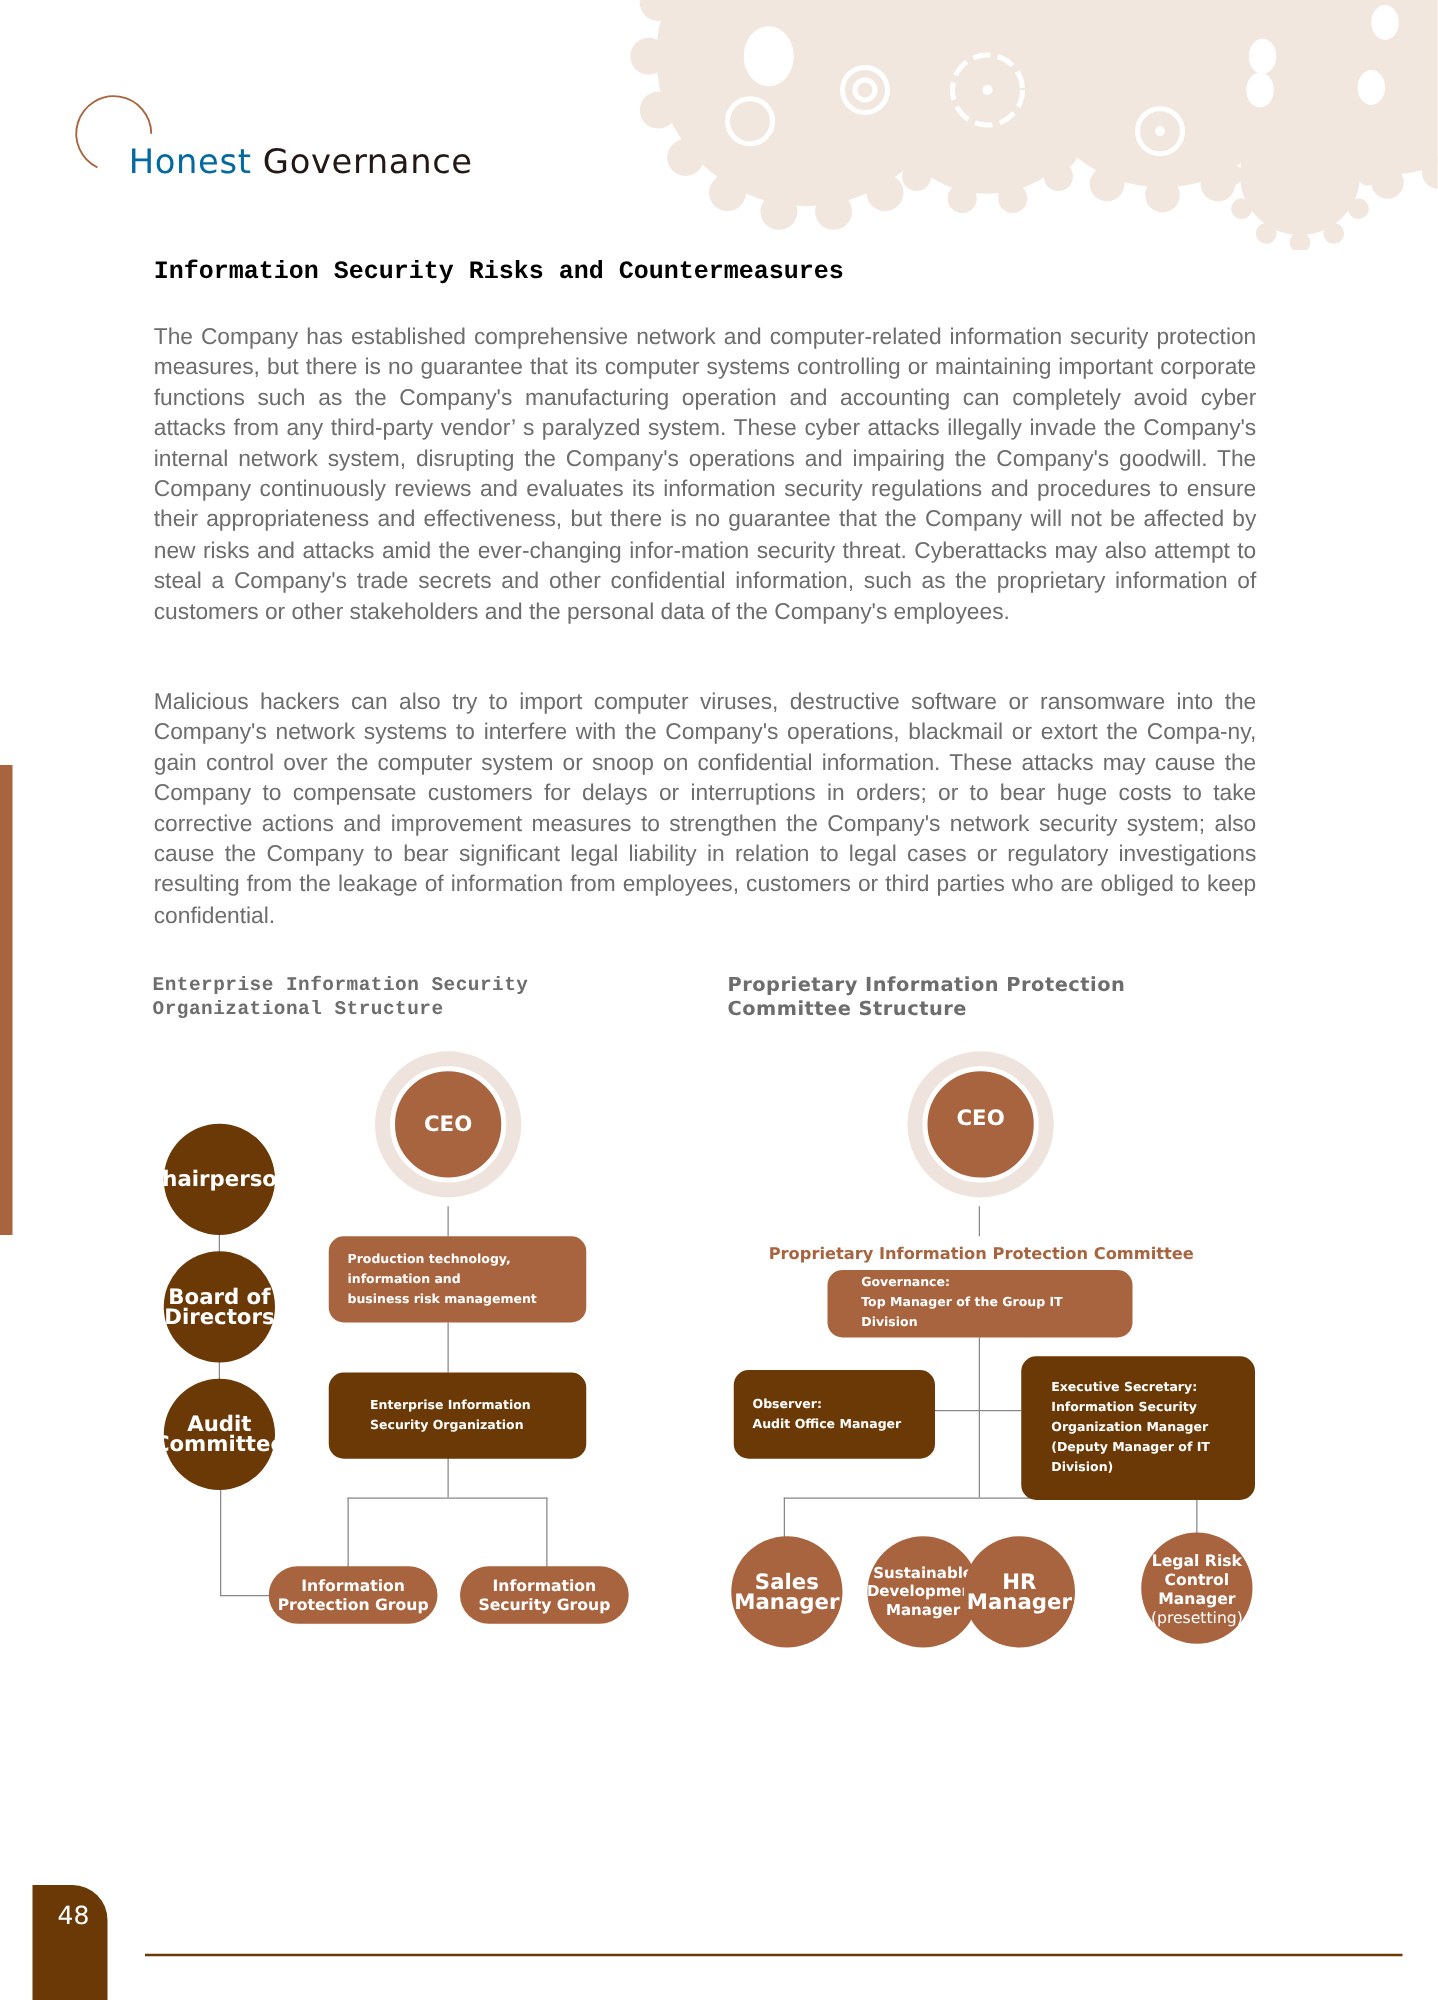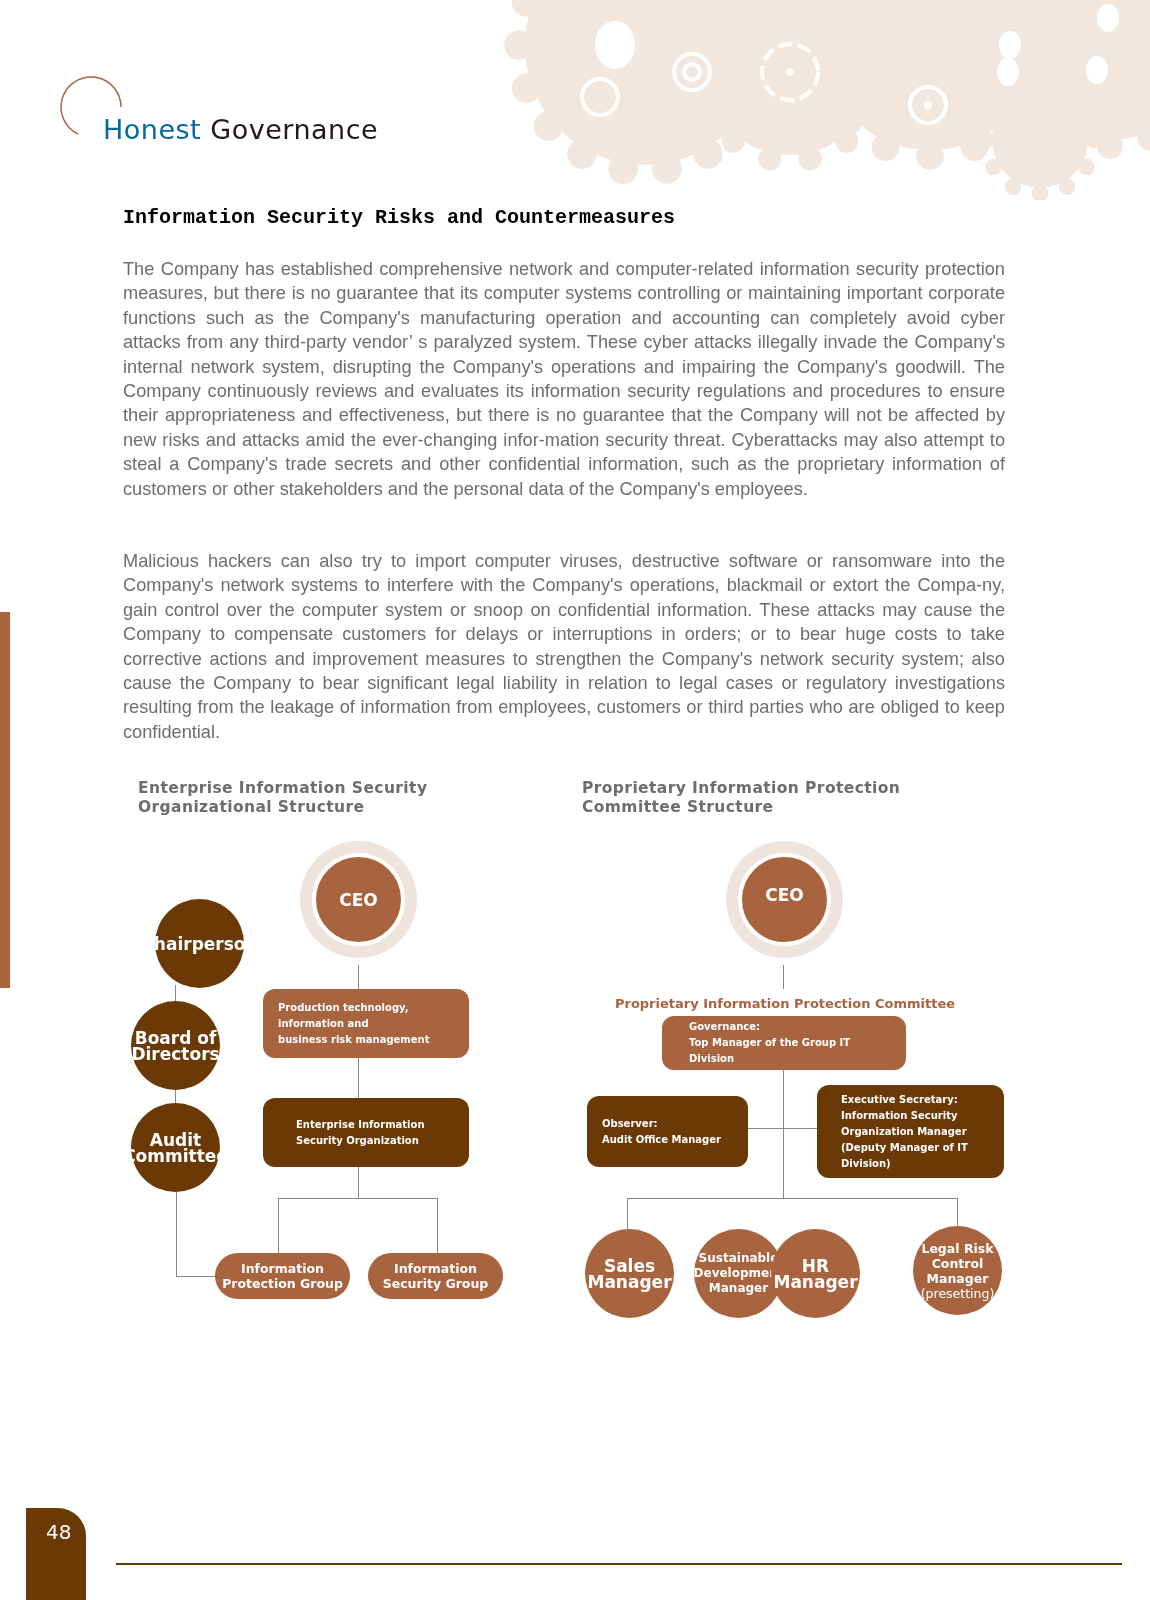--- a/index.html
+++ b/index.html
@@ -28,21 +28,21 @@
   }
   .p1 { top: 257px; }
   .p2 { top: 549px; }
 
   .side-bar { position: absolute; left: 0; top: 612px; width: 10px; height: 376px; background: #a8643f; }
 
   .chart-title {
     position: absolute; font-family: "DejaVu Sans", sans-serif; font-weight: bold;
     font-size: 15.5px; line-height: 19px; color: #6d6d6d; letter-spacing: 0.4px;
   }
-  .ct1 { left: 138px; top: 779px; }
+  .ct1 { left: 122px; top: 779px; font-family: Liberation Mono, monospace; }
   .ct2 { left: 582px; top: 779px; }
 
   .line { position: absolute; background: #888888; }
 
   .ring { position: absolute; border-radius: 50%; background: #efe4dd; }
   .circle {
     position: absolute; border-radius: 50%;
     display: flex; align-items: center; justify-content: center; text-align: center;
     color: #ffffff; font-family: "DejaVu Sans", sans-serif; font-weight: bold; font-size: 17px; line-height: 16px;
   }
@@ -229,21 +229,21 @@
 <div class="line" style="left:358px; top:1166px; width:1px; height:32px;"></div>
 <div class="line" style="left:278px; top:1198px; width:160px; height:1px;"></div>
 <div class="line" style="left:278px; top:1198px; width:1px; height:56px;"></div>
 <div class="line" style="left:437px; top:1198px; width:1px; height:56px;"></div>
 
 <div class="ring" style="left:300px; top:841px; width:117px; height:117px;"></div>
 <div class="circle c-light ceo" style="left:312px; top:853px; width:93px; height:93px;">
   <span>CEO</span>
 </div>
 
-<div class="circle c-dark" style="left:131px; top:899px; width:89px; height:89px;margin-left:24px;">
+<div class="circle c-dark" style="left:131px; top:899px; width:89px; height:89px;">
   <span>Chairperson</span>
 </div>
 <div class="circle c-dark" style="left:131px; top:1001px; width:89px; height:89px; padding:0 18px; box-sizing:border-box;">
   <span>Board of Directors</span>
 </div>
 <div class="circle c-dark" style="left:131px; top:1103px; width:89px; height:89px; padding:0 12px; box-sizing:border-box;">
   <span>Audit Committee</span>
 </div>
 
 <div class="box box-light" style="left:263px; top:989px; width:206px; height:69px; padding-left:15px;">
@@ -296,21 +296,21 @@
   </div>
 </div>
 
 <div class="box box-dark" style="left:587px; top:1096px; width:161px; height:71px; padding-left:15px;">
   <div>
     <div>Observer:</div>
     <div>Audit Office Manager</div>
   </div>
 </div>
 
-<div class="box box-dark" style="left:817px; top:1085px; width:187px; height:93px; padding-left:24px;">
+<div class="box box-dark" style="left:817px; top:1085px; width:187px; height:115px; padding-left:24px;">
   <div>
     <div>Executive Secretary:</div>
     <div>Information Security</div>
     <div>Organization Manager</div>
     <div>(Deputy Manager of IT</div>
     <div>Division)</div>
   </div>
 </div>
 
 <div class="circle c-light" style="left:585px; top:1229px; width:89px; height:89px;">

